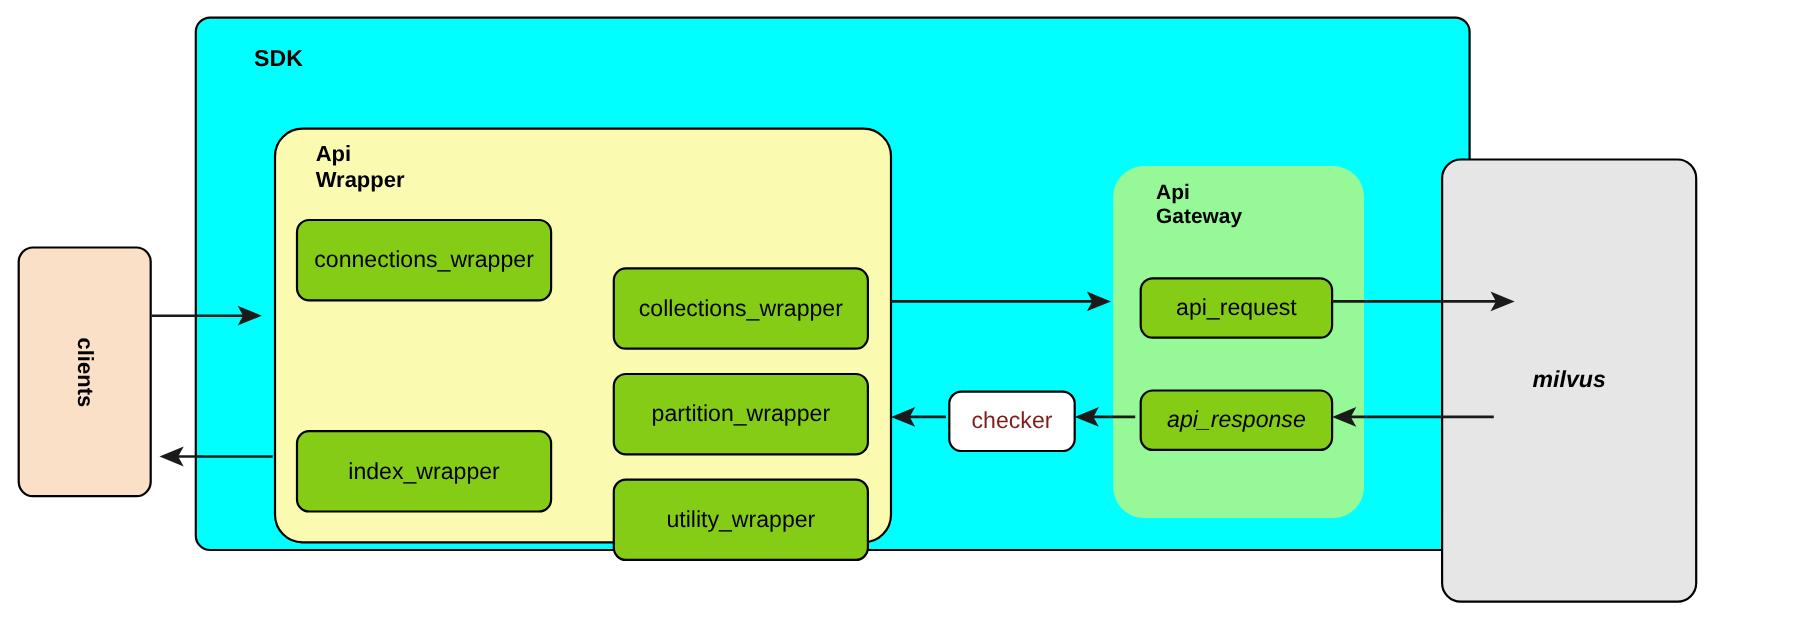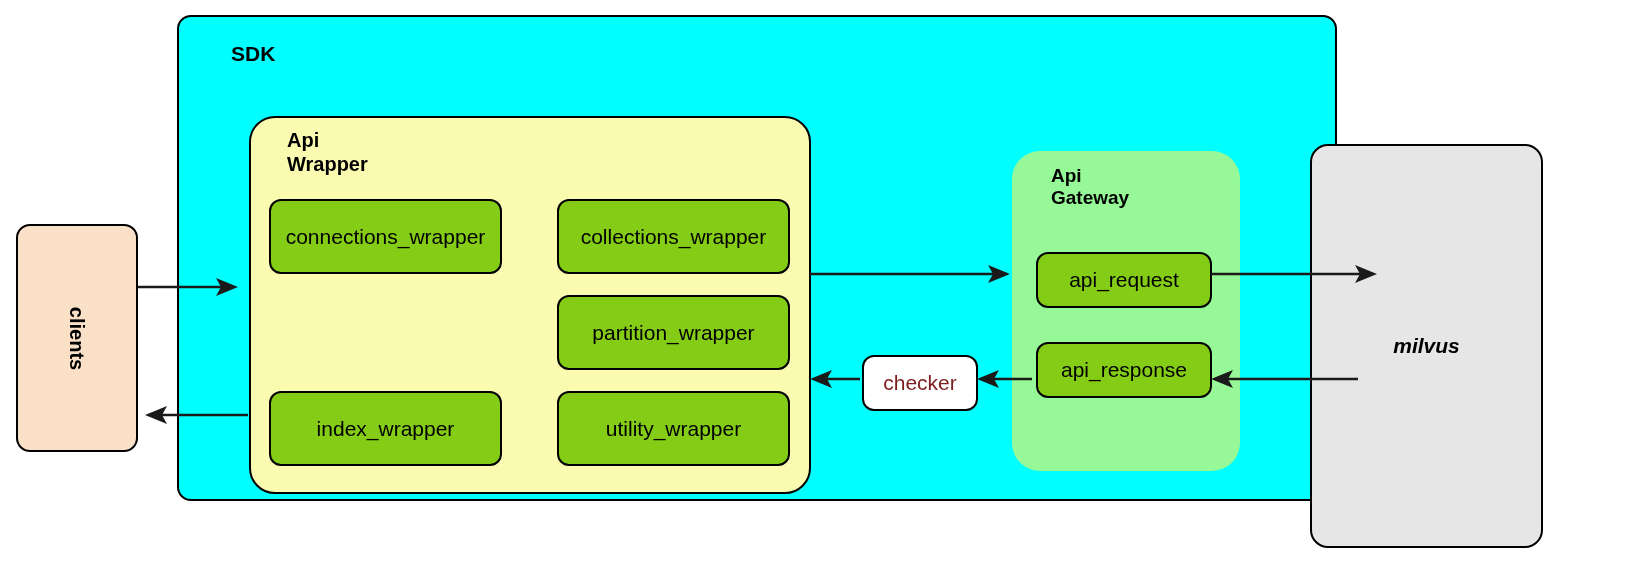--- a/index.html
+++ b/index.html
@@ -82,33 +82,33 @@
     display: flex;
     align-items: center;
     justify-content: center;
     text-align: center;
     font-size: 21px;
     color: #000000;
     box-sizing: border-box;
   }
   .wrap-leaf { width: 233px; height: 75px; }
   .wrap-col1 { left: 18px; }
-  .wrap-col2 { left: 306px; }
+  .wrap-col2 { left: 306px; margin-top: 44px; }
   .wrap-row1 { top: 81px; }
   .wrap-row2 { top: 177px; }
   .wrap-row3 { top: 273px; }
 
   .gw-leaf {
     width: 176px;
     height: 56px;
     left: 24px;
     font-size: 21px;
   }
   .gw-row1 { top: 101px; }
-  .gw-row2 { top: 191px; }
+  .gw-row2 { top: 203px; font-style: italic; }
 
   .checker-box {
     left: 860px;
     top: 353px;
     width: 116px;
     height: 56px;
     background: #ffffff;
     border: 2px solid #000000;
     border-radius: 12px;
     display: flex;

